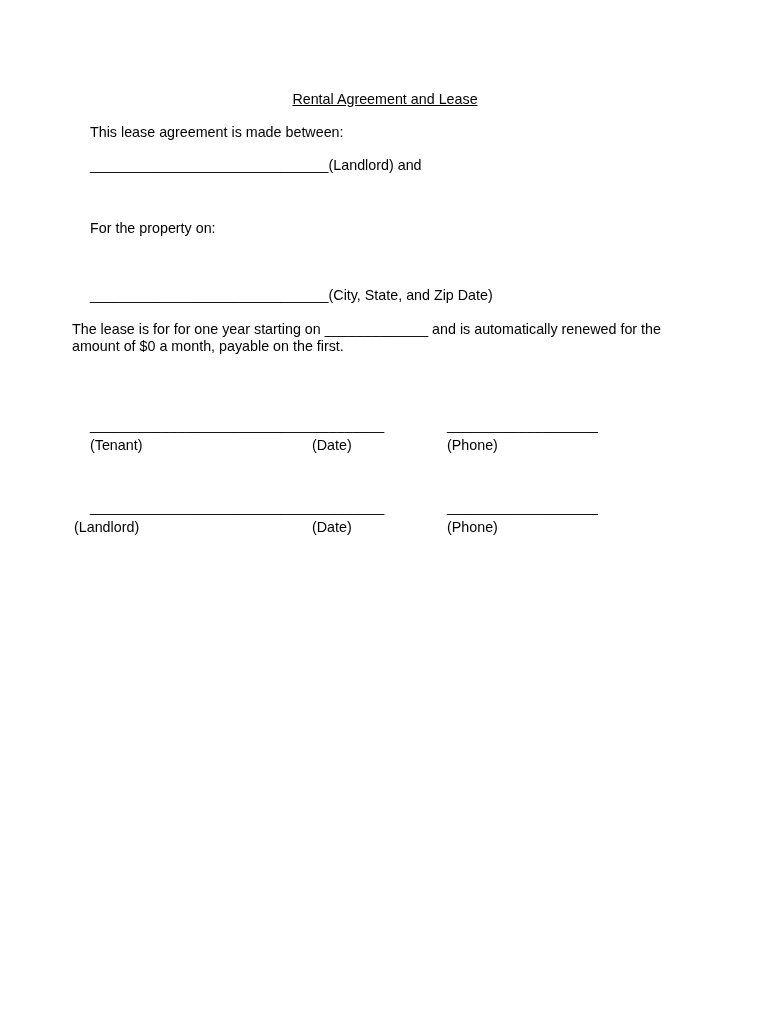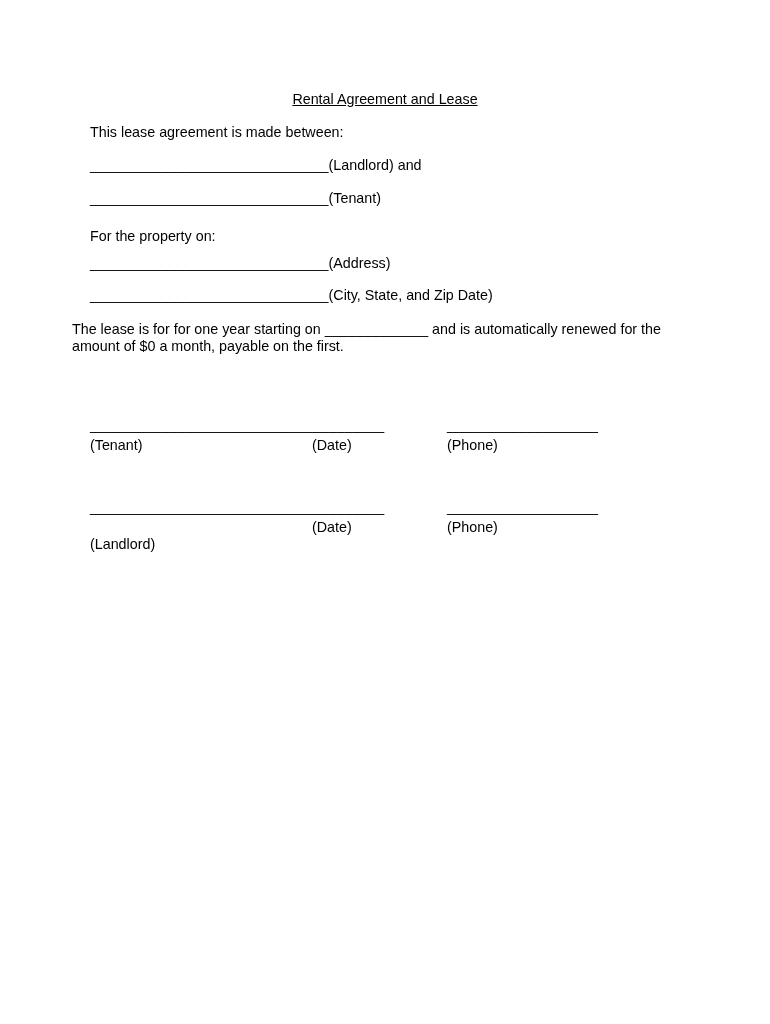--- a/index.html
+++ b/index.html
@@ -50,43 +50,37 @@
 <div class="page">
 
   <div class="abs title">Rental Agreement and Lease</div>
 
   <div class="abs" style="left:90px; top:157px;">
     <span class="blank">______________________________</span><span>(Landlord) and</span>
   </div>
 
   <div class="abs" style="left:90px; top:124px;">This lease agreement is made between:</div>
 
-  <div class="abs" style="left:90px; top:190px;">
-    <span class="blank">______________________________</span><span>(Tenant)</span>
-  </div>
 
-  <div class="abs" style="left:90px; top:228px;">For the property on:</div>
+  <div class="abs" style="left:90px; top:220px;">For the property on:</div>
 
-  <div class="abs" style="left:90px; top:255px;">
-    <span class="blank">______________________________</span><span>(Address)</span>
-  </div>
 
   <div class="abs" style="left:90px; top:287px;">
     <span class="blank">______________________________</span><span>(City, State, and Zip Date)</span>
   </div>
 
   <div class="para">
     <span>The lease is for for one year starting on </span><span class="blank">_____________</span><span> and is automatically renewed for the amount of $0 a month, payable on the first.</span>
   </div>
 
   <div class="abs blank" style="left:90px; top:417px;">_____________________________________</div>
   <div class="abs blank" style="left:447px; top:417px;">___________________</div>
   <div class="abs" style="left:90px; top:437px;">(Tenant)</div>
   <div class="abs" style="left:312px; top:437px;">(Date)</div>
   <div class="abs" style="left:447px; top:437px;">(Phone)</div>
 
   <div class="abs blank" style="left:90px; top:499px;">_____________________________________</div>
   <div class="abs blank" style="left:447px; top:499px;">___________________</div>
-  <div class="abs" style="left:90px; top:519px;margin-top:17px;">(Landlord)</div>
+  <div class="abs" style="left:74px; top:519px;">(Landlord)</div>
   <div class="abs" style="left:312px; top:519px;">(Date)</div>
   <div class="abs" style="left:447px; top:519px;">(Phone)</div>
 
 </div>
 
 </body></html>

